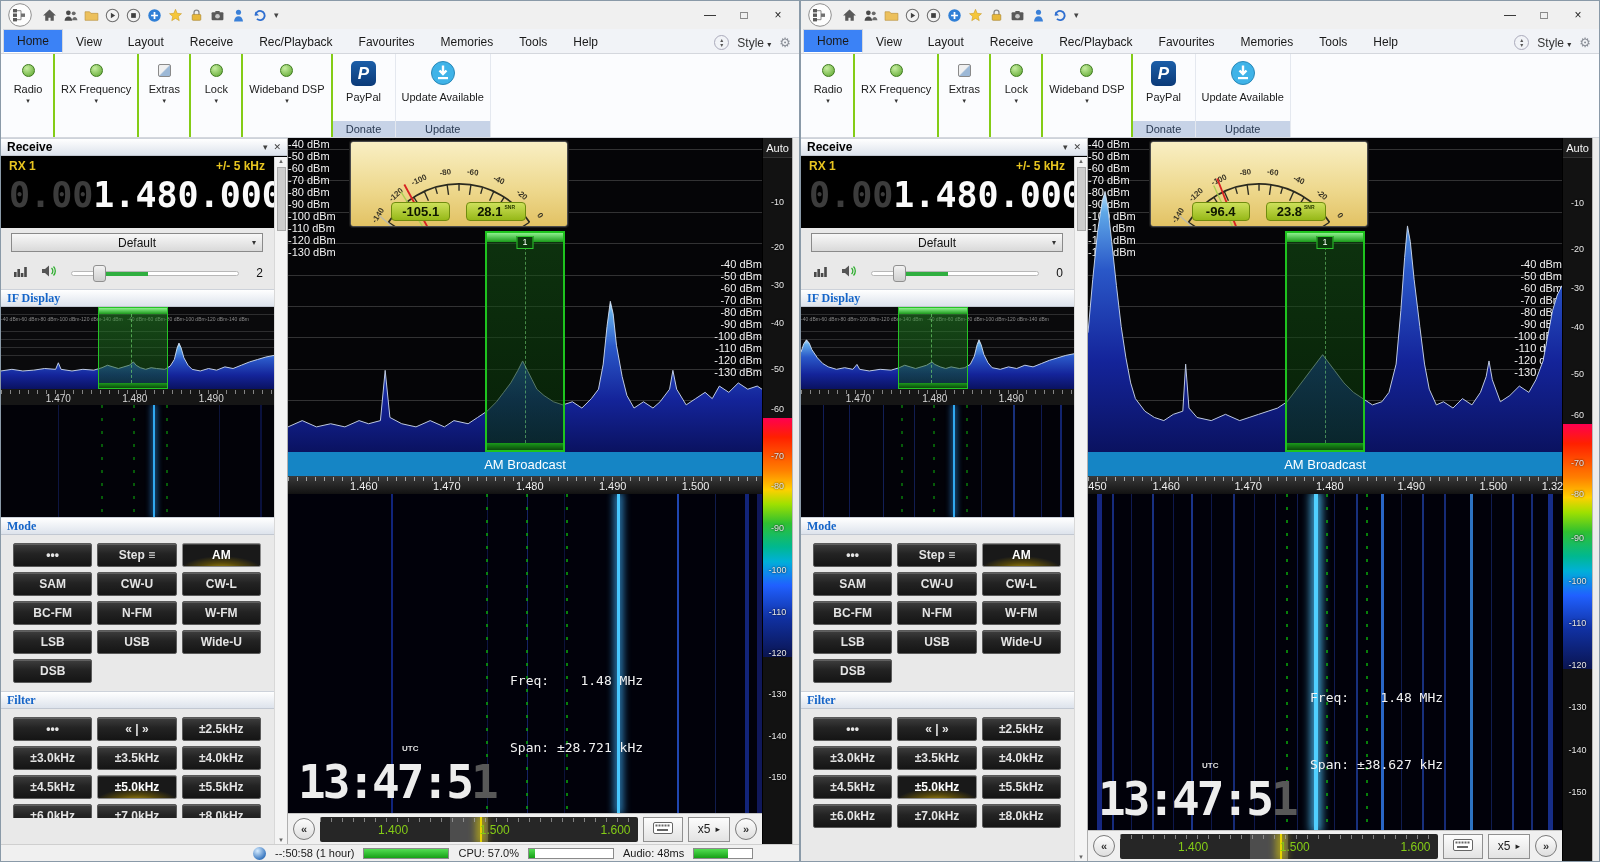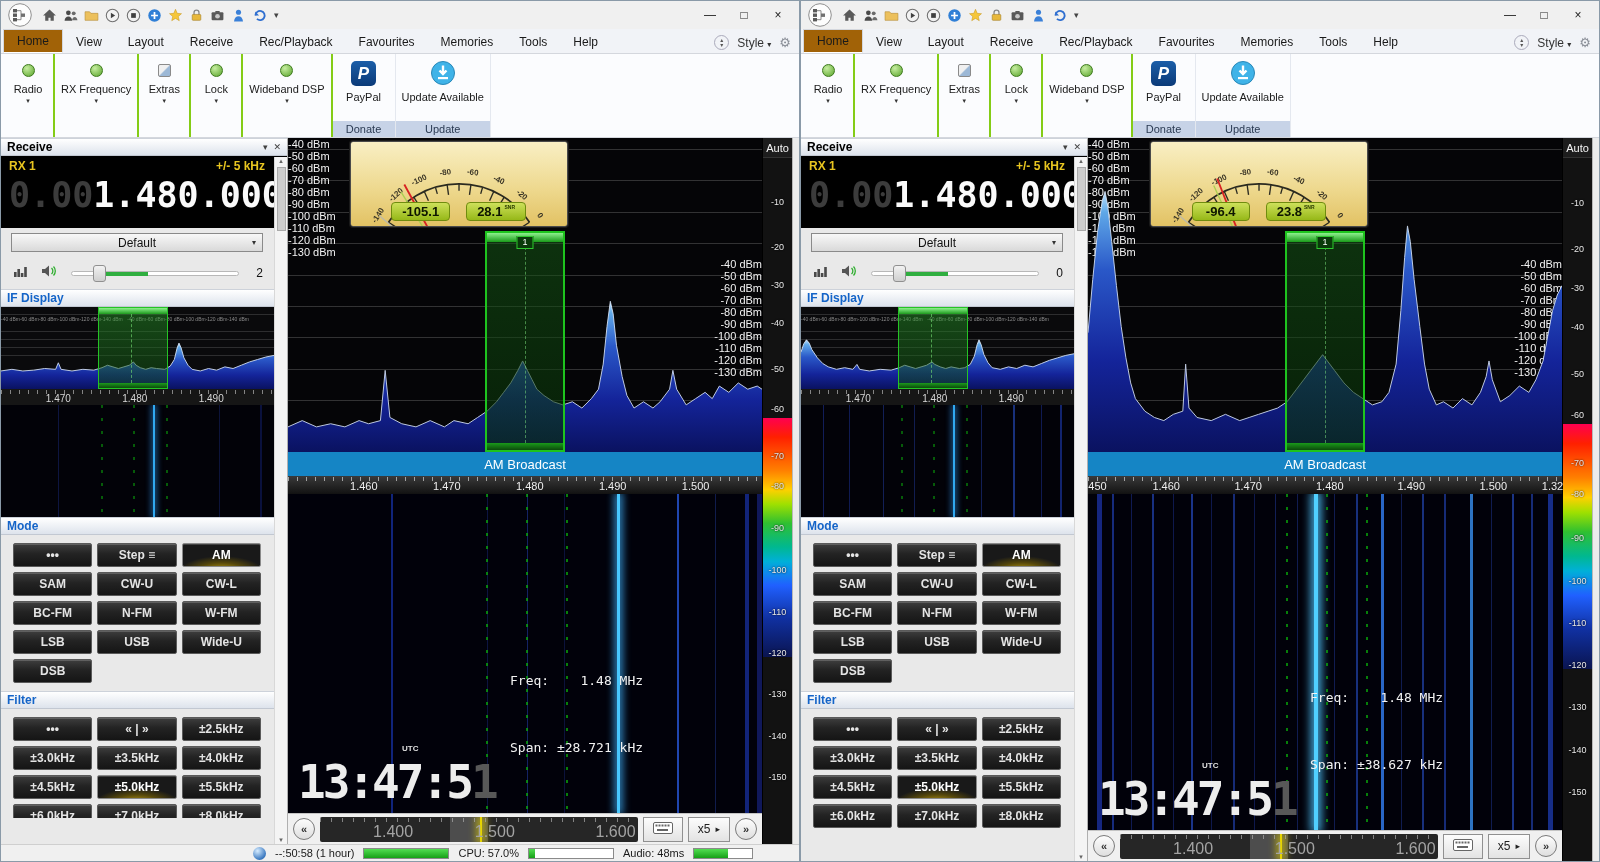--- a/index.html
+++ b/index.html
@@ -13,21 +13,21 @@
   .qat { width:18px; height:18px; display:flex; align-items:center; justify-content:center; }
   .qat-more { font-size:9px; color:#444; padding:0 3px; }
   .titletext { position:absolute; left:120px; right:120px; text-align:center; font-size:12px; font-weight:bold; color:#1a1a1a; pointer-events:none; white-space:nowrap; overflow:hidden; }
   .winctl { margin-left:auto; display:flex; z-index:2; }
   .winctl span { width:34px; height:24px; display:flex; align-items:center; justify-content:center; font-size:12px; color:#222; }
 
   
   .tabrow { height:25px; flex:none; background:#f1f3f7; display:flex; align-items:flex-end; border-bottom:1px solid #d4d7dd; padding:0 2px; }
   .tabs { display:flex; height:100%; align-items:flex-end; }
   .tab { padding:4px 13px; font-size:12px; color:#1a1a1a; white-space:nowrap; }
-  .tab.active { background:#a16207; border:1px solid #d4d7dd; border-bottom:1px solid #fff; }
+  .tab.active { background:#3b82f6; border:1px solid #d4d7dd; border-bottom:1px solid #fff; }
   .ribbonctl { margin-left:auto; display:flex; align-items:center; gap:8px; padding:0 6px 3px 0; font-size:12px; color:#333; }
   .rchev { font-size:6px; line-height:.8; color:#555; display:flex; flex-direction:column; align-items:center; border:1px solid #aab; border-radius:50%; width:15px; height:15px; justify-content:center; }
   .gear { font-size:13px; color:#8a8f98; }
 
   
   .toolbar { height:84px; flex:none; background:#fbfcfe; display:flex; border-bottom:1px solid #d4d7dd; padding-left:2px; }
   .ledbtns { display:flex; }
   .tbtn { min-width:52px; padding:3px 6px 0; display:flex; flex-direction:column; align-items:center; border-right:2px solid #84cc16; font-size:11px; text-align:center; color:#1a1a1a; background:none; border-top:none; border-bottom:none; border-left:none; }
   .led { width:13px; height:13px; border-radius:50%; background:radial-gradient(circle at 35% 30%,#c6eda0,#5aa52c); border:1px solid #3d7a1c; margin:7px 0 6px; }
   .ledbtns .tbtn:nth-child(3) .led { border-radius:2px; background:linear-gradient(135deg,#f0f0f0 45%,#9cb8d6 55%); border-color:#8a8a8a; }
@@ -39,21 +39,21 @@
   .pp-icon { width:25px; height:25px; border-radius:5px; background:linear-gradient(#1b5ea8,#0b3a78); color:#fff; font-weight:bold; font-size:17px; font-style:italic; display:flex; align-items:center; justify-content:center; margin:4px 0 5px; }
   .upd-icon { margin:3px 0 3px; }
 
   
   .body { flex:1; display:flex; min-height:0; background:#e9e9e9; }
 
   
   .sidebar { width:287px; flex:none; background:#e9e9e9; position:relative; overflow:hidden; border-right:1px solid #b0b0b0; }
   .sidebar::after { content:""; position:absolute; left:0; right:13px; bottom:0; height:26px; background:#e9e9e9; }
   .phead { height:18px; display:flex; align-items:center; background:linear-gradient(#ffffff,#dde3ec); border-top:1px solid #cdd2da; border-bottom:1px solid #c2c8d2; font-size:12px; font-weight:bold; padding:0 6px; color:#000; gap:6px; }
-  .phead.blue { color:#1464c8; }
+  .phead.blue { color:#1464c8;font-family:Liberation Serif, serif; }
   .phead .sp { flex:1; }
   .phead .mini { font-size:9px; color:#404040; font-weight:normal; }
   .freqpanel { height:72px; background:#000; padding:3px 22px 0 8px; }
   .rxrow { display:flex; justify-content:space-between; font-size:12px; color:#e8c520; font-weight:bold; }
   .freqval { font-family:"DejaVu Sans Mono",monospace; font-size:35px; font-weight:bold; text-align:center; margin-top:2px; white-space:nowrap; }
   .freqval .dim { color:#3c3c3c; } .freqval .lit { color:#fafafa; }
   .combo { margin:5px 24px 4px 10px; height:19px; background:linear-gradient(#f8f8f8,#d9d9d9); border:1px solid #8a8a8a; display:flex; align-items:center; justify-content:center; font-size:12px; position:relative; color:#111; }
   .combo .arr { position:absolute; right:6px; font-size:8px; color:#333; }
   .volrow { height:33px; display:flex; align-items:center; padding:0 24px 0 12px; gap:12px; font-size:12px; color:#111; }
   .slider { flex:1; height:18px; position:relative; }
@@ -112,21 +112,21 @@
   .ruler { height:18px; flex:none; background:linear-gradient(#3a3a3a,#121212); position:relative; color:#eee; font-size:11px; }
   .ruler::before { content:""; position:absolute; top:1px; left:0; right:0; height:4px; background:repeating-linear-gradient(90deg,rgba(200,200,200,.75) 0 1px,transparent 1px 9px); }
   .waterfall { flex:1; position:relative; background:#01010a; overflow:hidden; }
   .wg1 { left:41.8%; } .wg2 { left:50.2%; } .wg3 { left:58.6%; }
   .utc { position:absolute; left:114px; bottom:60px; font-size:8px; font-weight:bold; color:#e0e0e0; }
   .clock { position:absolute; left:10px; bottom:4px; font-family:"DejaVu Sans Mono",monospace; font-weight:bold; font-size:46px; letter-spacing:-3px; color:#ededed; }
   .cdim { color:#585858; }
   .wfinfo { position:absolute; left:222px; bottom:10px; font-family:"DejaVu Sans Mono",monospace; font-size:13px; color:#f2f2f2; white-space:pre; line-height:1.7; }
   .navbar { height:31px; flex:none; background:#f0f0f0; border-top:1px solid #c4c4c4; display:flex; align-items:center; padding:0 5px; gap:5px; }
   .navcirc { width:22px; height:22px; border-radius:50%; border:1px solid #7a7a7a; background:linear-gradient(#fdfdfd,#dedede); display:flex; align-items:center; justify-content:center; font-size:11px; font-weight:bold; color:#333; }
-  .navruler { flex:1; height:25px; background:#262626; border-radius:2px; position:relative; color:#a3a3a3; font-size:16px; overflow:hidden; }
+  .navruler { flex:1; height:25px; background:#262626; border-radius:2px; position:relative; color:#84cc16; font-size:12px; overflow:hidden; }
   .navruler::before { content:""; position:absolute; top:1px; left:0; right:0; height:4px; background:repeating-linear-gradient(90deg,rgba(170,170,170,.7) 0 1px,transparent 1px 11px); z-index:2; }
   .navspan { position:absolute; left:41%; width:12%; top:0; bottom:0; background:#4d4d4d; }
   .navline { position:absolute; left:50.4%; top:0; bottom:0; width:2px; background:#e6d400; box-shadow:0 0 9px 3px rgba(228,210,0,.75); }
   .nlab { position:absolute; top:6px; transform:translateX(-50%); z-index:2; }
   .navbtn { height:25px; border:1px solid #909090; background:linear-gradient(#fcfcfc,#e3e3e3); display:flex; align-items:center; justify-content:center; font-size:12px; color:#222; padding:0 9px; gap:5px; }
   .navbtn .za { font-size:9px; }
   .rep { display:contents; }
 
   
   .colorbar { width:30px; flex:none; background:#121212; display:flex; flex-direction:column; border-left:1px solid #000; }

